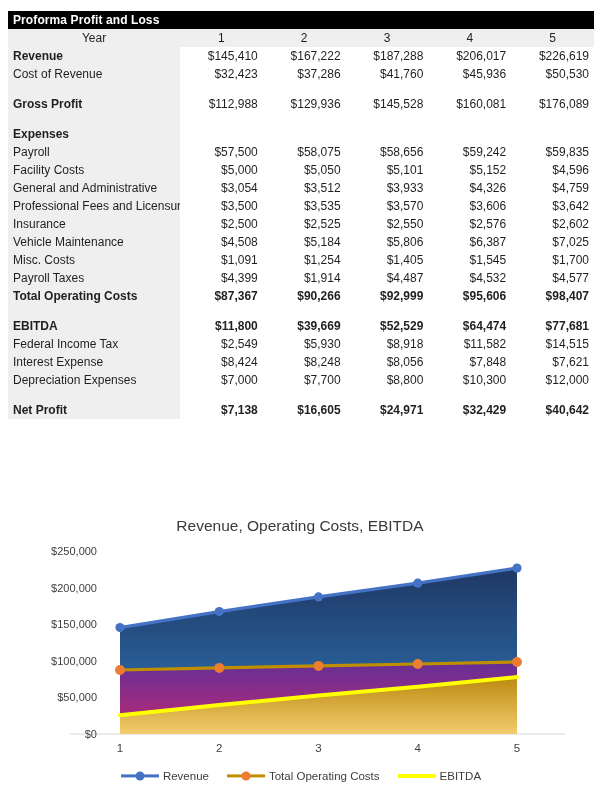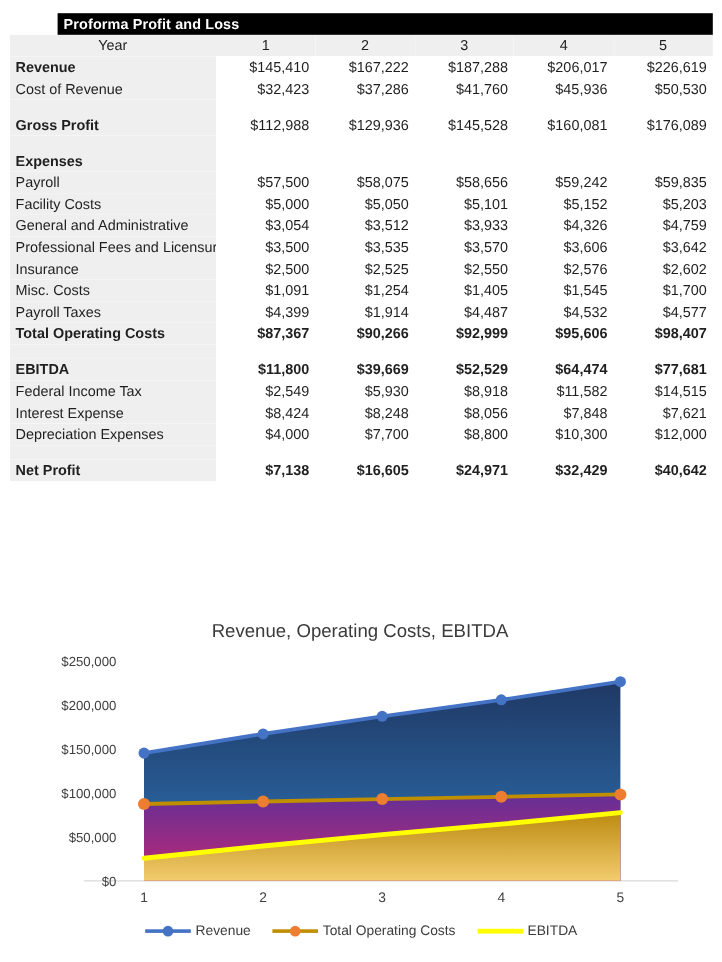--- a/index.html
+++ b/index.html
@@ -8,21 +8,20 @@
     font-family:"Liberation Sans","DejaVu Sans",sans-serif;
   }
   .page{position:relative;width:602px;height:802px;background:#ffffff;overflow:hidden;}
 
   
   .report{position:absolute;left:8px;top:11px;width:586px;}
   .report-header{
     background:#000000;color:#ffffff;font-weight:bold;font-size:12px;
     height:18px;line-height:18px;padding-left:5px;box-sizing:border-box;
     letter-spacing:.1px;
-    margin-left:40px;
   }
   table.pnl{
     border-collapse:collapse;table-layout:fixed;width:586px;
     font-size:12px;color:#1f1f1f;
   }
   table.pnl td,table.pnl th{
     padding:0;height:18px;vertical-align:middle;font-weight:normal;
     overflow:hidden;white-space:nowrap;
   }
   table.pnl .label{background:#efefef;text-align:left;padding-left:5px;}
@@ -122,21 +121,21 @@
             <td class="num">$58,656</td>
             <td class="num">$59,242</td>
             <td class="num">$59,835</td>
           </tr>
           <tr>
             <td class="label">Facility Costs</td>
             <td class="num">$5,000</td>
             <td class="num">$5,050</td>
             <td class="num">$5,101</td>
             <td class="num">$5,152</td>
-            <td class="num">$5,203</td>
+            <td class="num">$4,596</td>
           </tr>
           <tr>
             <td class="label">General and Administrative</td>
             <td class="num">$3,054</td>
             <td class="num">$3,512</td>
             <td class="num">$3,933</td>
             <td class="num">$4,326</td>
             <td class="num">$4,759</td>
           </tr>
           <tr>
@@ -149,20 +148,28 @@
           </tr>
           <tr>
             <td class="label">Insurance</td>
             <td class="num">$2,500</td>
             <td class="num">$2,525</td>
             <td class="num">$2,550</td>
             <td class="num">$2,576</td>
             <td class="num">$2,602</td>
           </tr>
           <tr>
+            <td class="label">Vehicle Maintenance</td>
+            <td class="num">$4,508</td>
+            <td class="num">$5,184</td>
+            <td class="num">$5,806</td>
+            <td class="num">$6,387</td>
+            <td class="num">$7,025</td>
+          </tr>
+          <tr>
             <td class="label">Misc. Costs</td>
             <td class="num">$1,091</td>
             <td class="num">$1,254</td>
             <td class="num">$1,405</td>
             <td class="num">$1,545</td>
             <td class="num">$1,700</td>
           </tr>
           <tr>
             <td class="label">Payroll Taxes</td>
             <td class="num">$4,399</td>
@@ -202,21 +209,21 @@
           <tr>
             <td class="label">Interest Expense</td>
             <td class="num">$8,424</td>
             <td class="num">$8,248</td>
             <td class="num">$8,056</td>
             <td class="num">$7,848</td>
             <td class="num">$7,621</td>
           </tr>
           <tr>
             <td class="label">Depreciation Expenses</td>
-            <td class="num">$4,000</td>
+            <td class="num">$7,000</td>
             <td class="num">$7,700</td>
             <td class="num">$8,800</td>
             <td class="num">$10,300</td>
             <td class="num">$12,000</td>
           </tr>
           <tr class="spacer">
             <td class="label"></td>
             <td colspan="5" class="num"></td>
           </tr>
           <tr>

